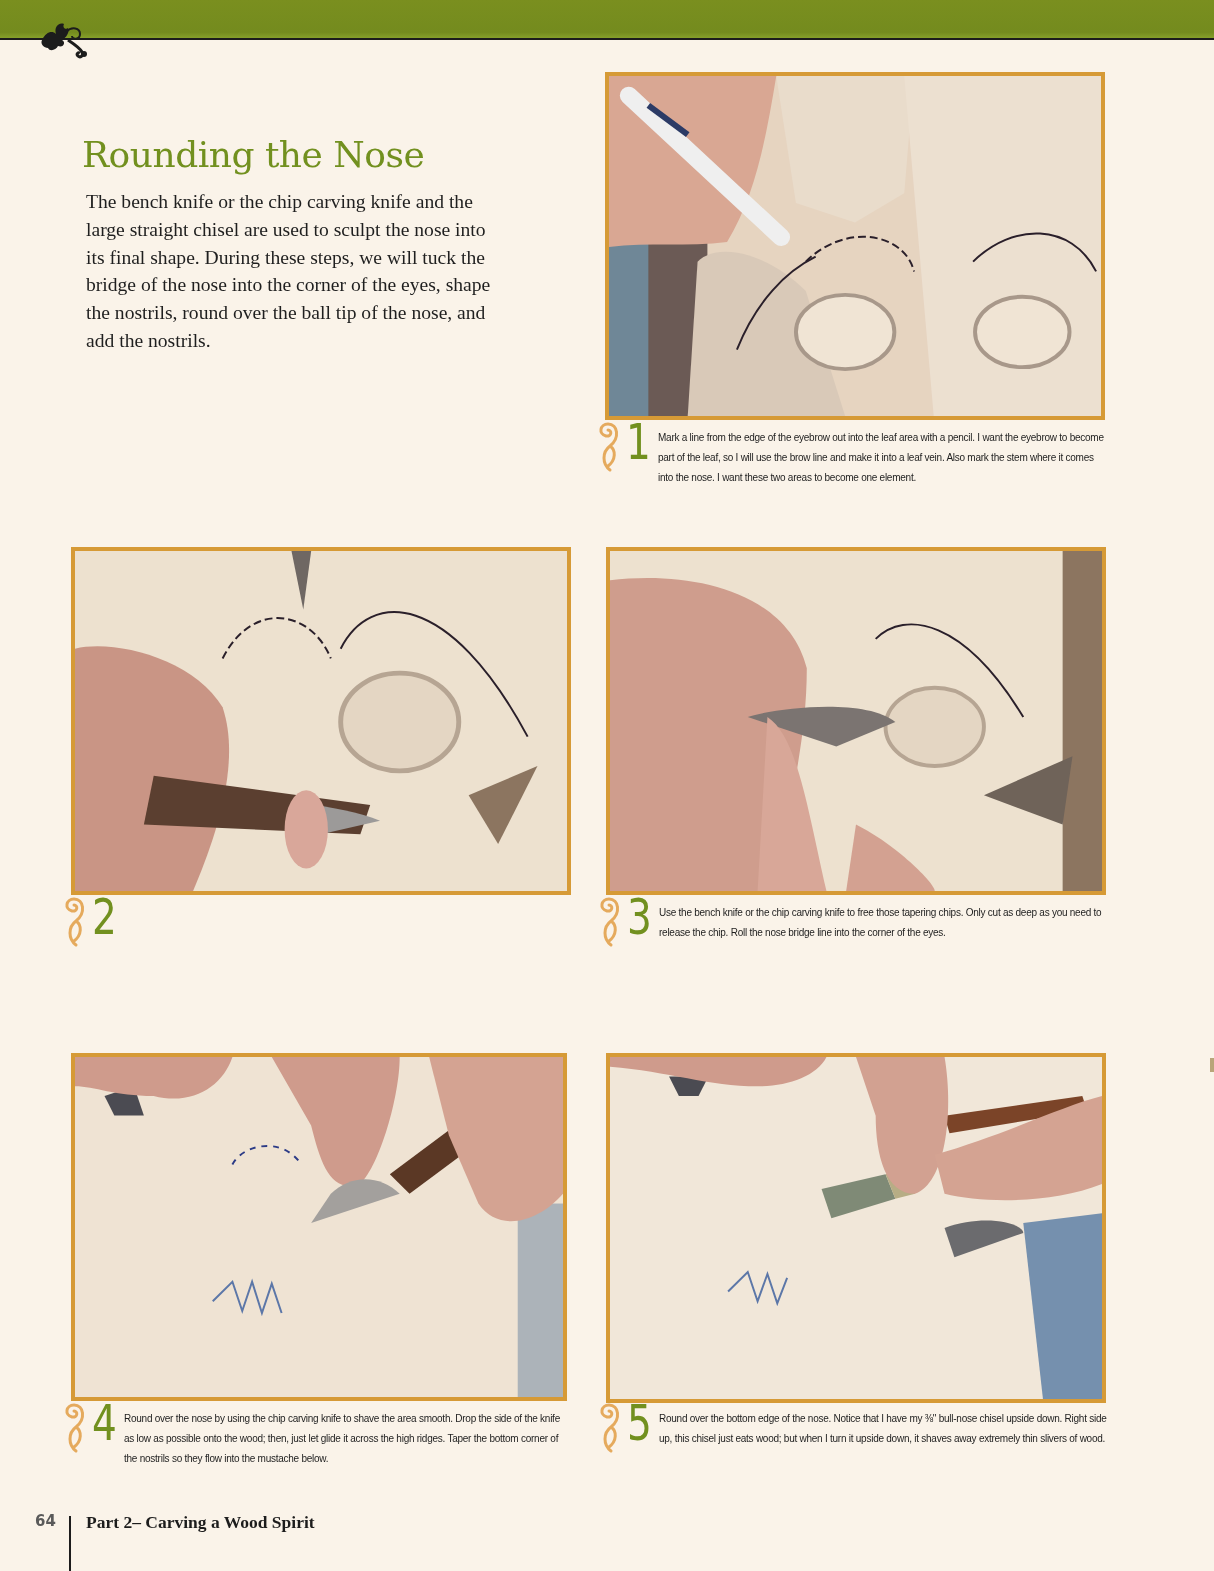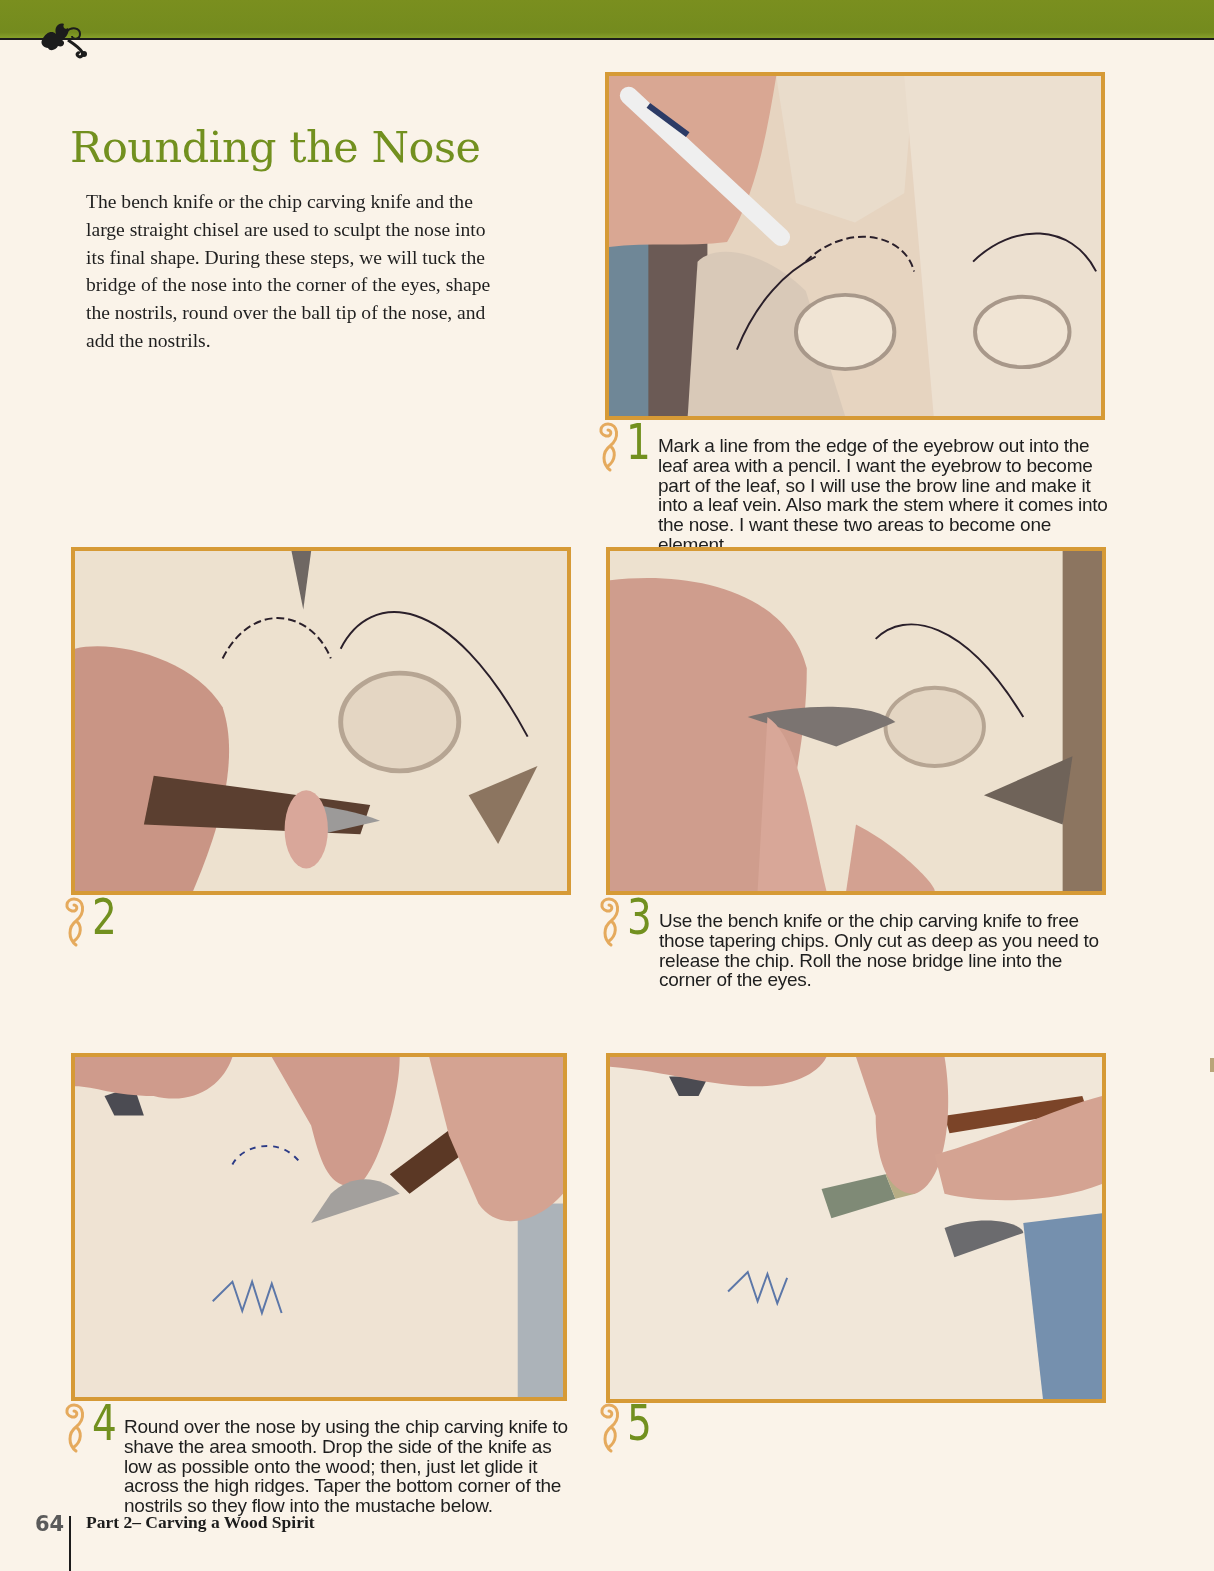--- a/index.html
+++ b/index.html
@@ -11,48 +11,48 @@
       color: #1a1a1a;
     }
     .header-bar {
       position: absolute; left: 0; top: 0; width: 1214px; height: 38px;
       background: linear-gradient(#7a8f1f, #748b1e 85%, #86a02a);
       border-bottom: 2px solid #1c1c1c;
     }
     .ornament { position: absolute; left: 38px; top: 18px; width: 56px; height: 42px; }
     .title {
       position: absolute; left: 70px; top: 122px;
-      font-family: "DejaVu Serif", serif; font-size: 43px; color: #72901f;
-      letter-spacing: -0.5px; margin: 0; font-weight: normal;
+      font-family: "DejaVu Serif", serif; font-size: 36px; color: #72901f;
+      letter-spacing: -0.5px; margin: 12px; font-weight: normal;
     }
     .intro {
       position: absolute; left: 70px; top: 172px; width: 420px;
       font-family: "Liberation Serif", serif; font-size: 19.6px; line-height: 27.8px; color: #1f1f1f;
       margin: 16px;
     }
     .photo {
       position: absolute; border: 4px solid #d69a36; box-sizing: border-box;
       overflow: hidden;
     }
     .photo svg { display: block; width: 100%; height: 100%; }
     .step { position: absolute; }
     .step .swirl { position: absolute; left: 0; top: 0; width: 28px; height: 56px; }
     .step .num {
       position: absolute; left: 30px; top: -6px;
       font-family: "DejaVu Sans", sans-serif; font-size: 50px; line-height: 56px;
       color: #72901f; font-weight: normal; transform: scaleX(0.78); transform-origin: left top;
     }
     .step .text {
-      position: absolute; left: 62px; top: 16px;
-      font-family: "Liberation Sans", sans-serif; font-size: 19px; line-height: 19.8px; color: #1e1e1e;
+      position: absolute; left: 62px; top: 8px;
+      font-family: "Liberation Sans", sans-serif; font-size: 10px; line-height: 19.8px; color: #1e1e1e;
       letter-spacing: -0.25px;
     }
     .footer-page {
       position: absolute; left: 35px; top: 1512px;
-      font-family: "DejaVu Sans", sans-serif; font-weight: bold; font-size: 21px; color: #5a5a5a;
+      font-family: "DejaVu Sans", sans-serif; font-weight: bold; font-size: 15px; color: #5a5a5a;
     }
     .footer-rule { position: absolute; left: 69px; top: 1516px; width: 2px; height: 55px; background: #1c1c1c; }
     .footer-title {
       position: absolute; left: 86px; top: 1512px;
       font-family: Liberation Serif, serif; font-weight: bold; font-size: 17.5px; color: #1c1c1c;
     }
     .edge-mark { position: absolute; left: 1210px; top: 1058px; width: 4px; height: 14px; background: #b9a57a; }
   </style>
 </head>
 <body>
@@ -171,18 +171,19 @@
     <path d="M280 120 L300 112 L310 140 L290 145 Z" fill="#b7ad85"></path>
     <path d="M250 0 L340 0 C350 60 340 130 310 140 C280 140 270 100 270 60 Z" fill="#d2a191"></path>
     <path d="M330 100 C400 80 460 50 500 40 L500 130 C450 150 380 150 340 140 Z" fill="#d4a392"></path>
   </svg>
 </div>
 <div class="step" style="left:597px;top:1401px;width:512px;height:100px;">
   <svg class="swirl" viewBox="0 0 28 56">
     <path d="M12 4 C4 4 2 14 10 16 C16 17 16 10 12 10 M12 4 C22 4 24 18 14 26 C6 32 6 44 14 50 M14 26 C20 30 20 40 12 46" fill="none" stroke="#e2a24e" stroke-width="3" stroke-linecap="round" opacity="0.9"></path>
   </svg>
   <div class="num">5</div>
+  <div class="text" style="width:448px;">Round over the bottom edge of the nose. Notice that I have my ⅜" bull-nose chisel upside down. Right side up, this chisel just eats wood; but when I turn it upside down, it shaves away extremely thin slivers of wood.</div>
 </div>
 
 <div class="footer-page">64</div>
 <div class="footer-rule"></div>
 <div class="footer-title">Part 2– Carving a Wood Spirit</div>
 <div class="edge-mark"></div>
 
 </body></html>

